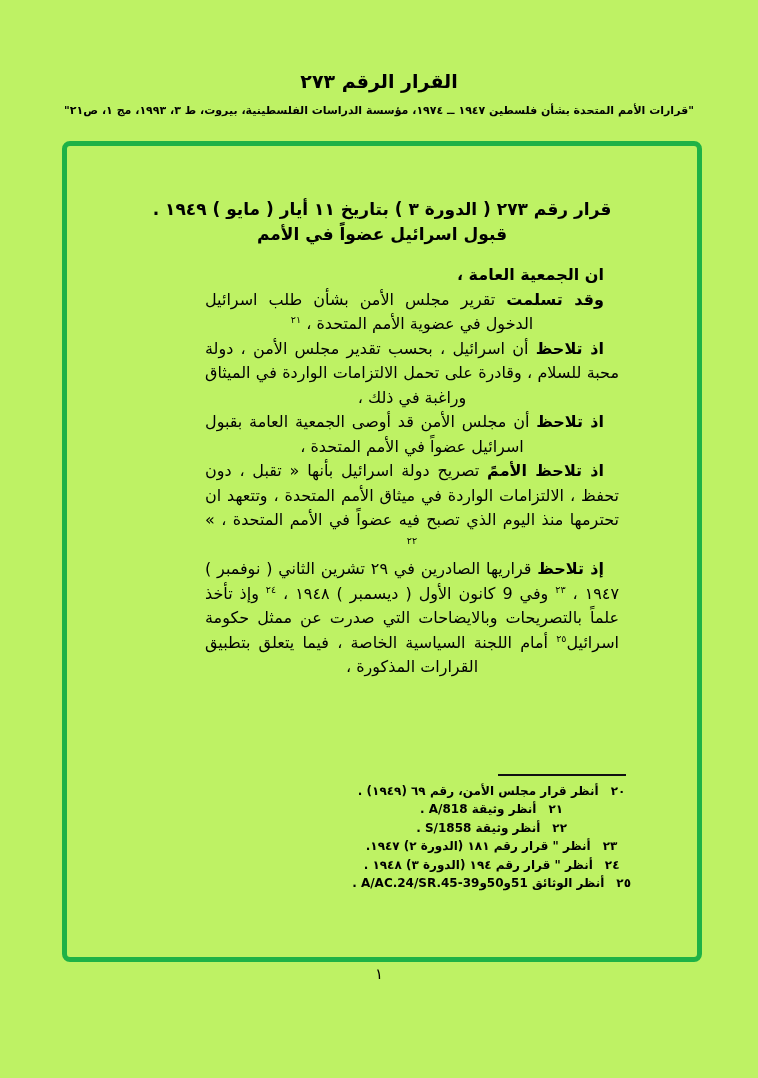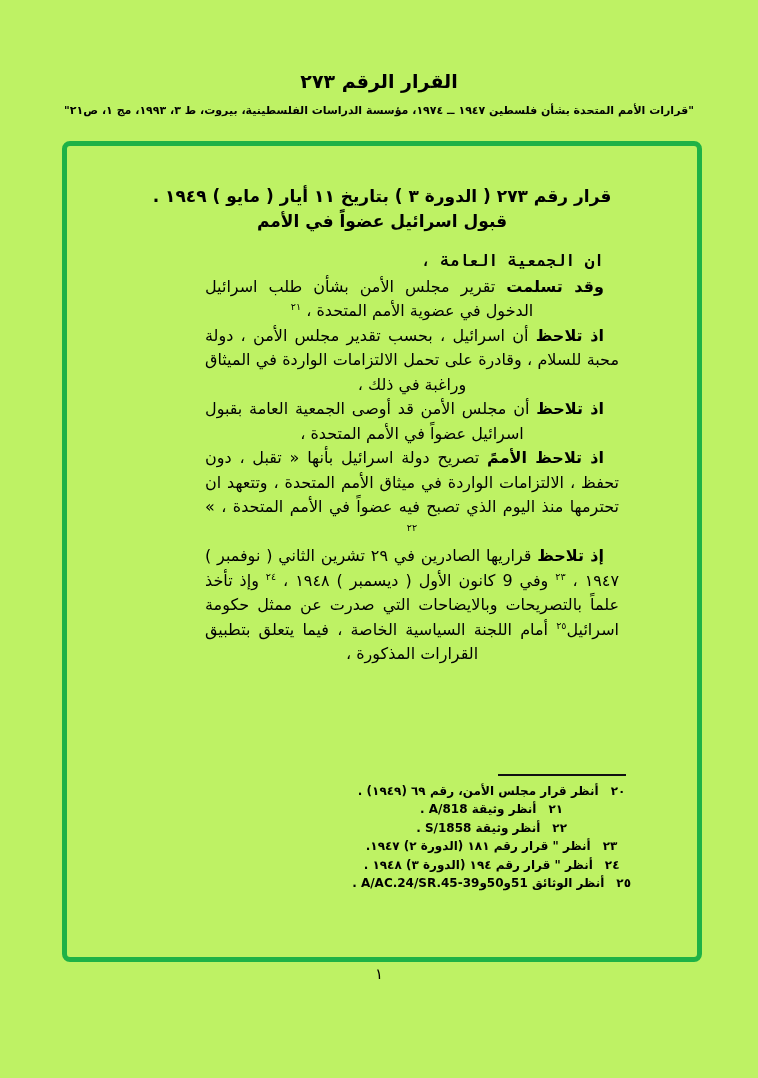--- a/index.html
+++ b/index.html
@@ -30,21 +30,21 @@
   }
   .doc-box {
     position: absolute;
     left: 62px; top: 141px;
     width: 640px; height: 821px;
     box-sizing: border-box;
     border: 5px solid var(--green, #1eb246);
     border-radius: 8px;
   }
   .doc-title {
-    padding-top: 38px;
+    padding-top: 51px;
     text-align: center;
     direction: rtl;
     font-weight: bold;
     font-size: 17px;
     line-height: 25px;
   }
   sup {
     font-size: 0.6em;
     vertical-align: super;
     line-height: 0;
@@ -54,21 +54,21 @@
     direction: rtl;
     font-size: 16px;
     line-height: 24.5px;
     text-align: justify;
   }
   .doc-body p {
     margin: 0;
     text-indent: 15px;
     text-align-last: center;
   }
-  .doc-body p:first-child { text-align-last: right; font-family: Liberation Mono, monospace; }
+  .doc-body p:first-child { text-align-last: right; }
   .doc-body b { font-weight: bold; }
   .footnote-rule {
     position: absolute;
     left: 431px; top: 628px;
     width: 128px; height: 2px;
     background: #111111;
   }
   .footnotes {
     position: absolute;
     top: 636px; right: 66px;

